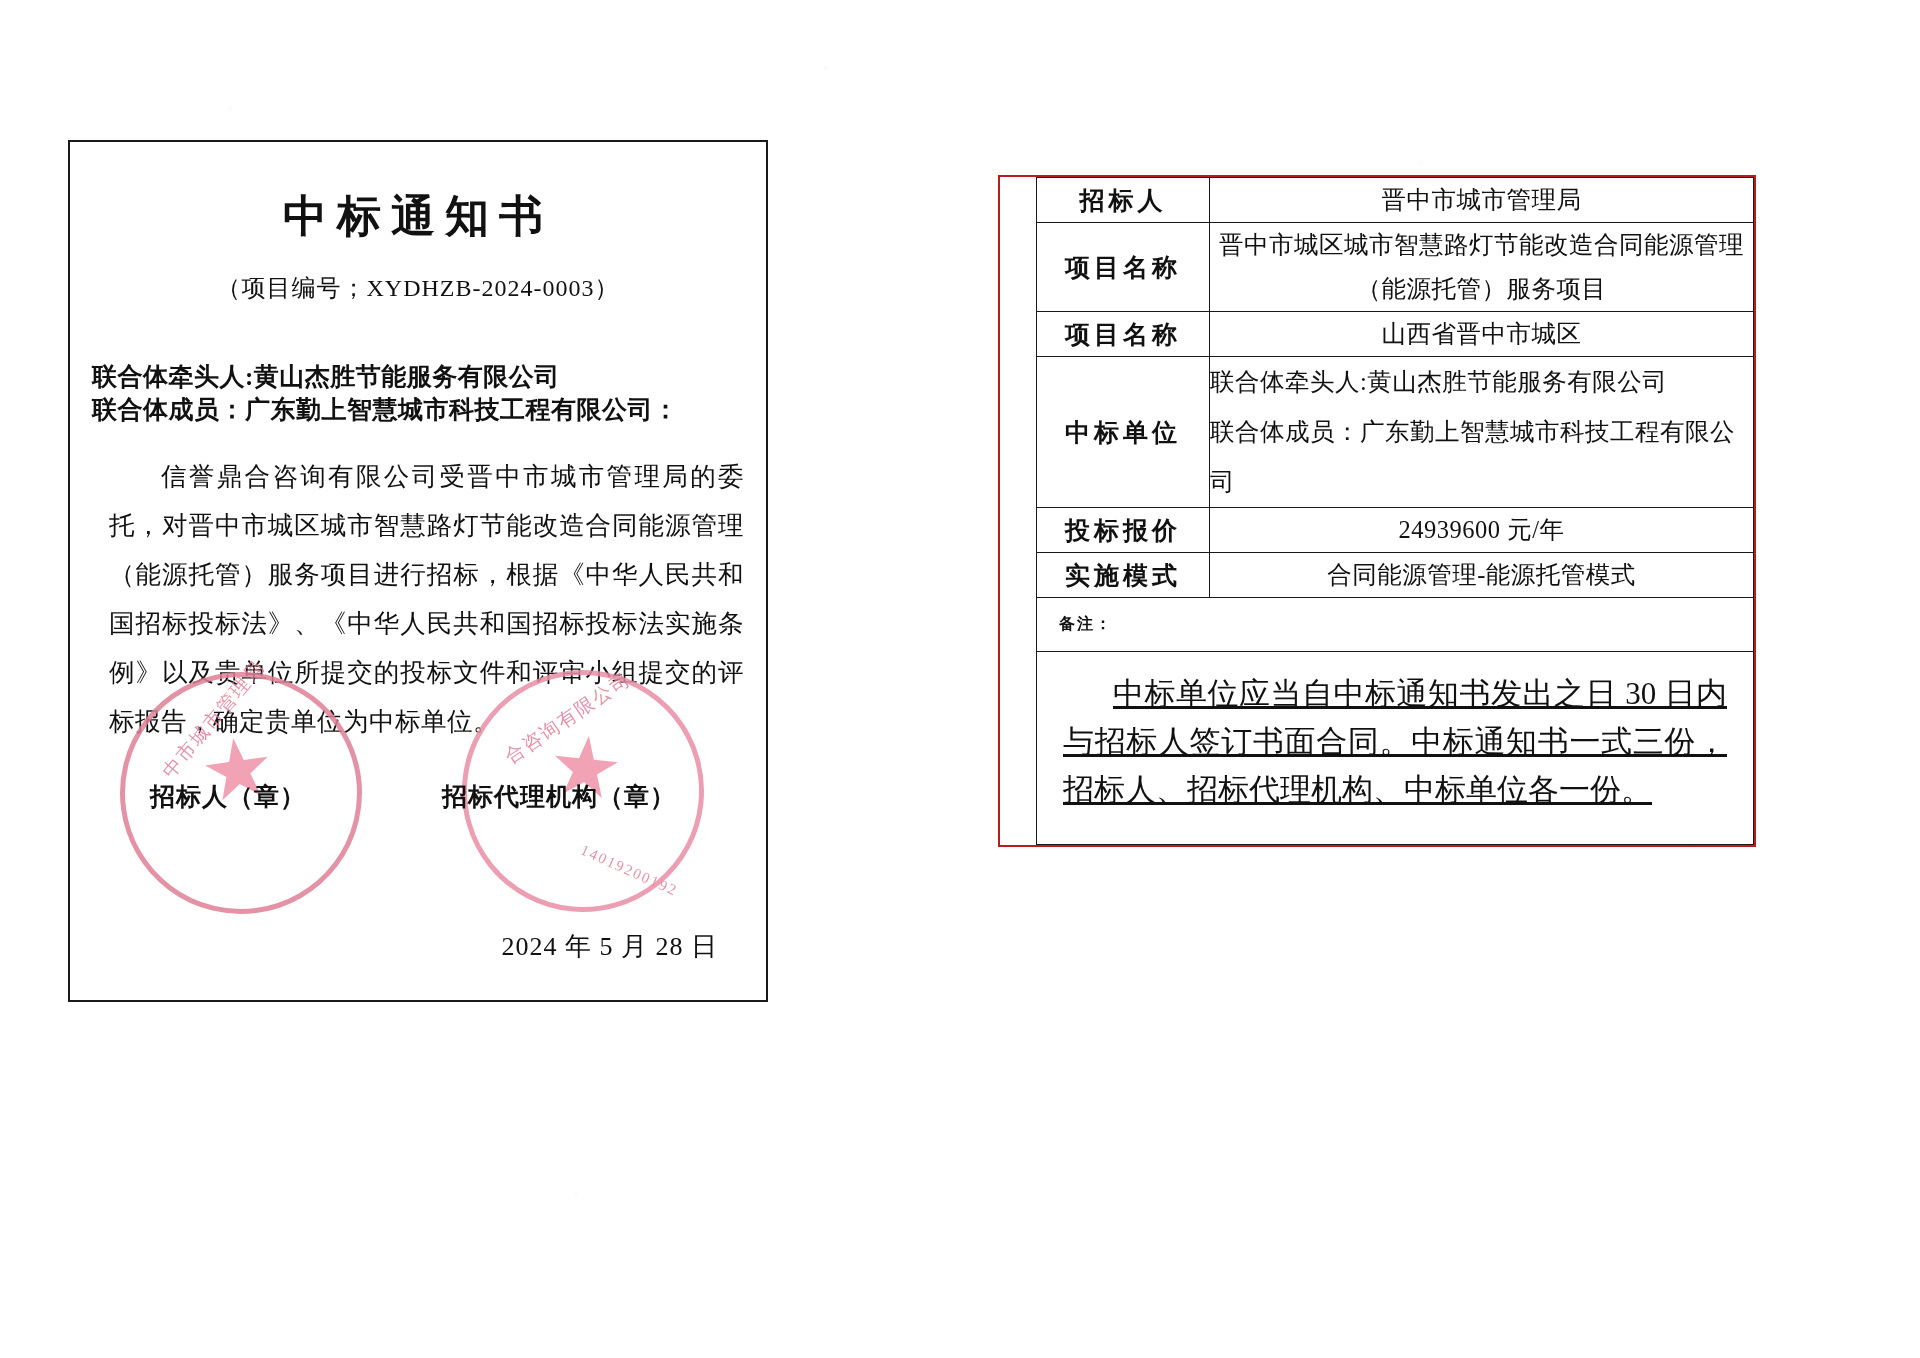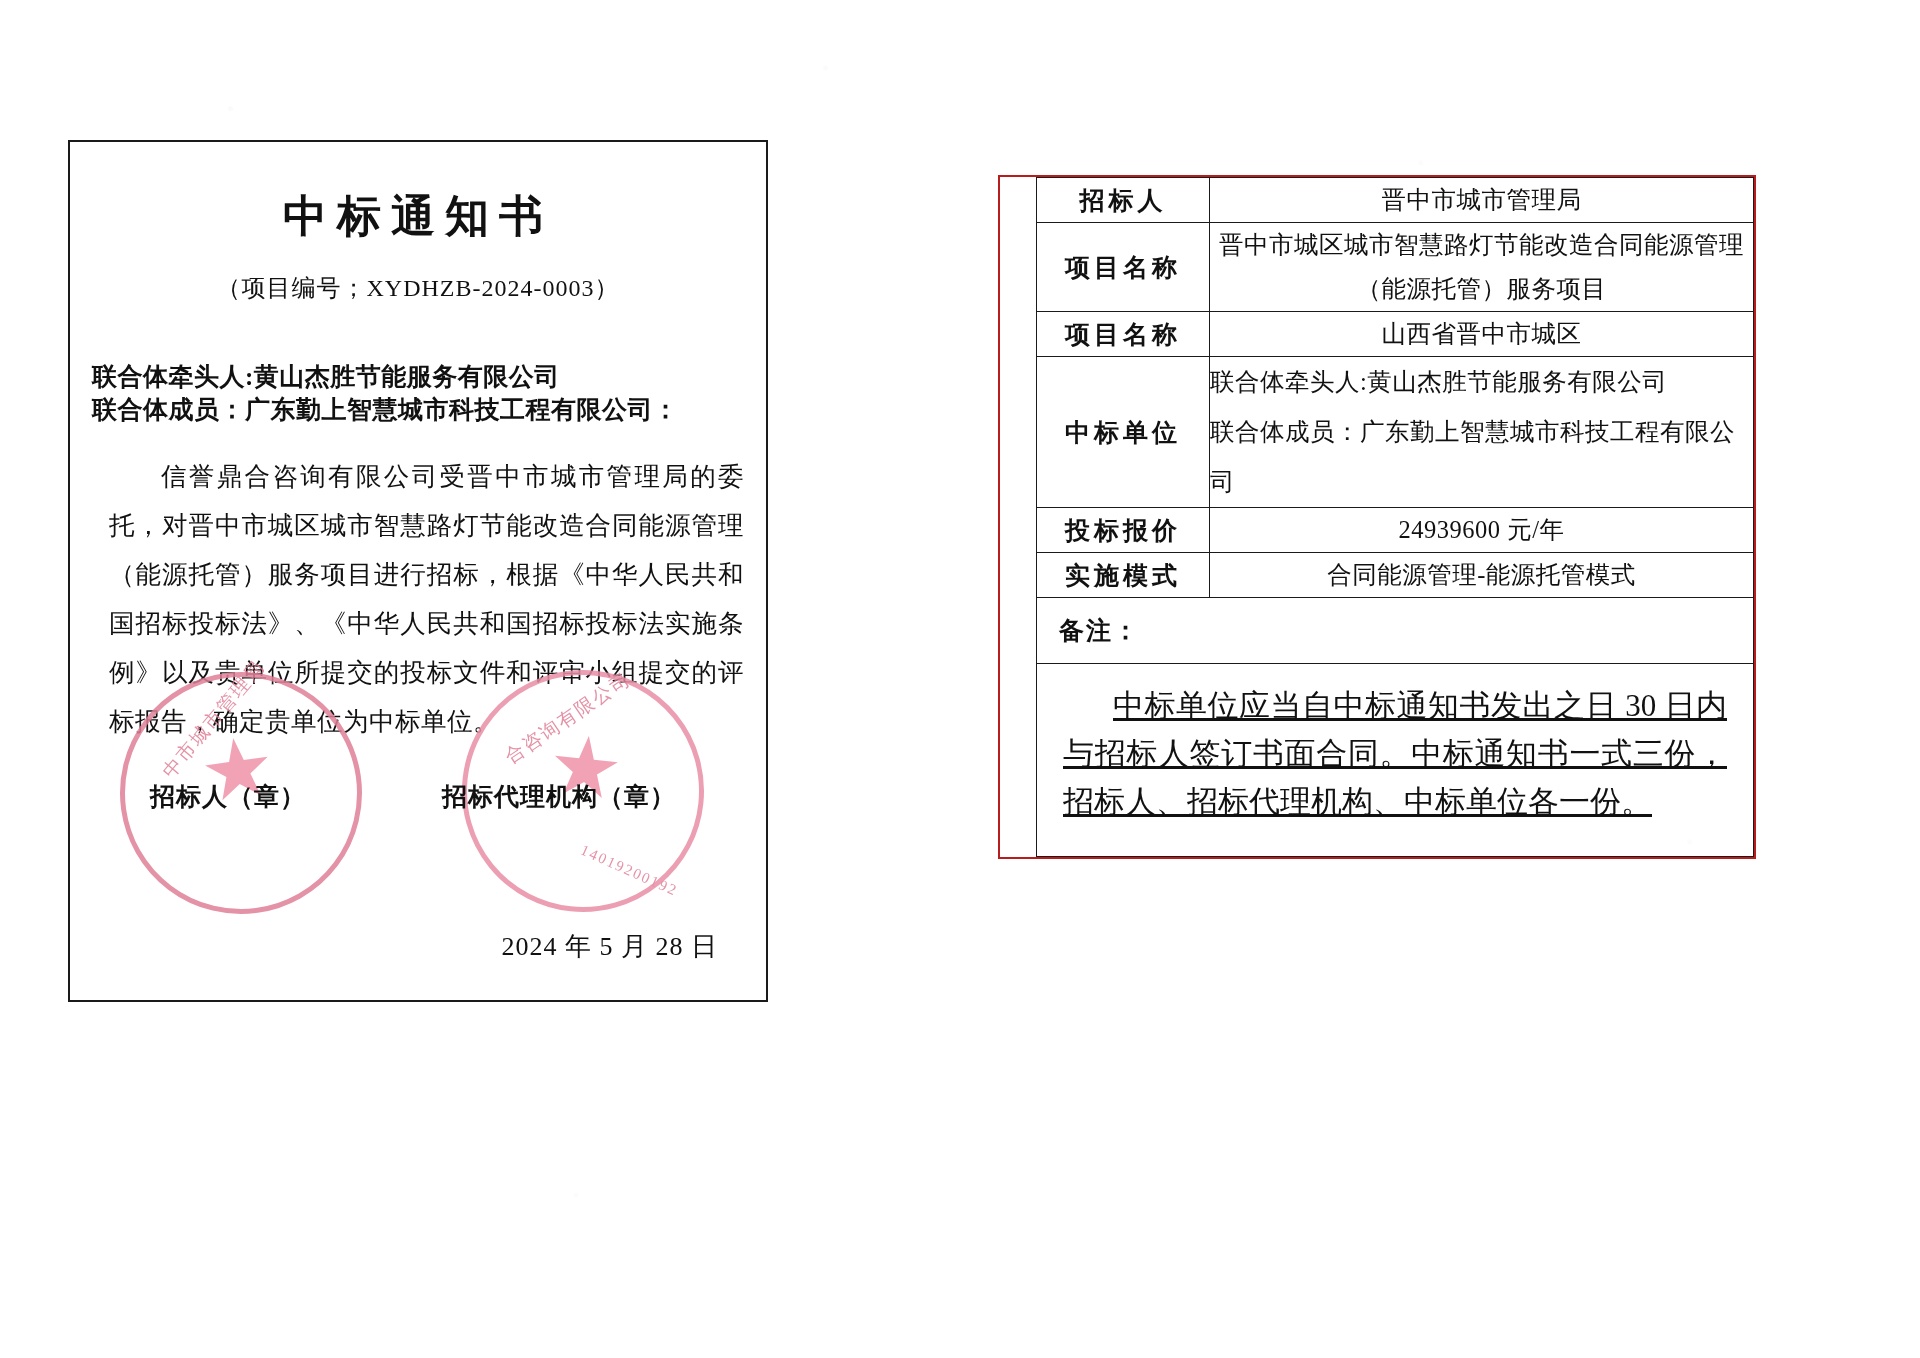--- a/index.html
+++ b/index.html
@@ -183,21 +183,21 @@
   }
   td.val.left-align {
     text-align: left;
     line-height: 50px;
   }
   td.val.left-align .sub { display: block; }
 
   .remark-head {
     border: 1.6px solid #1a1a1a;
     border-top: none;
-    font-size: 25px;
+    font-size: 16px;
     font-weight: 700;
     letter-spacing: 2px;
     padding: 16px 22px;
   }
   .remark-body {
     border: 1.6px solid #1a1a1a;
     border-top: none;
     font-size: 31px;
     line-height: 48px;
     padding: 18px 26px 30px 26px;

